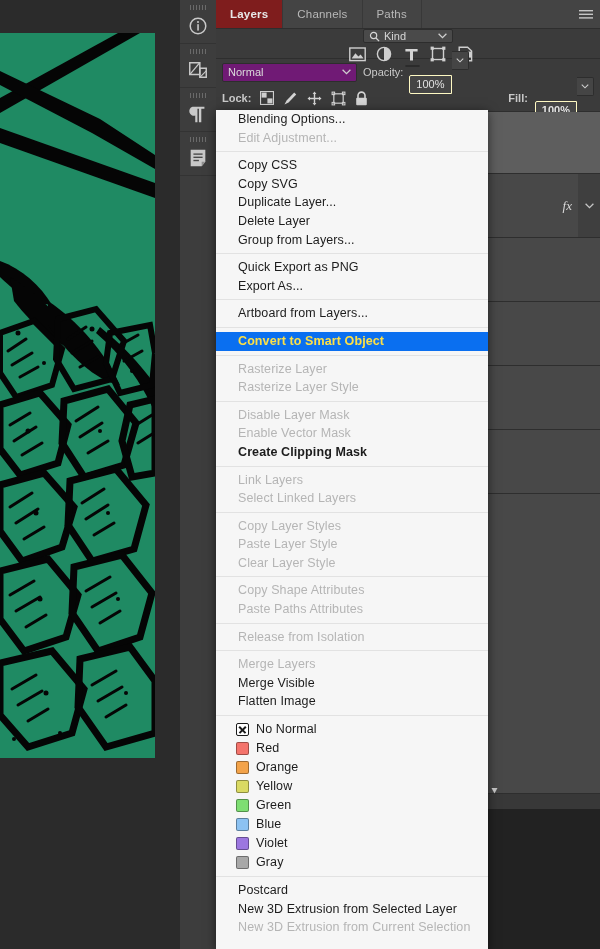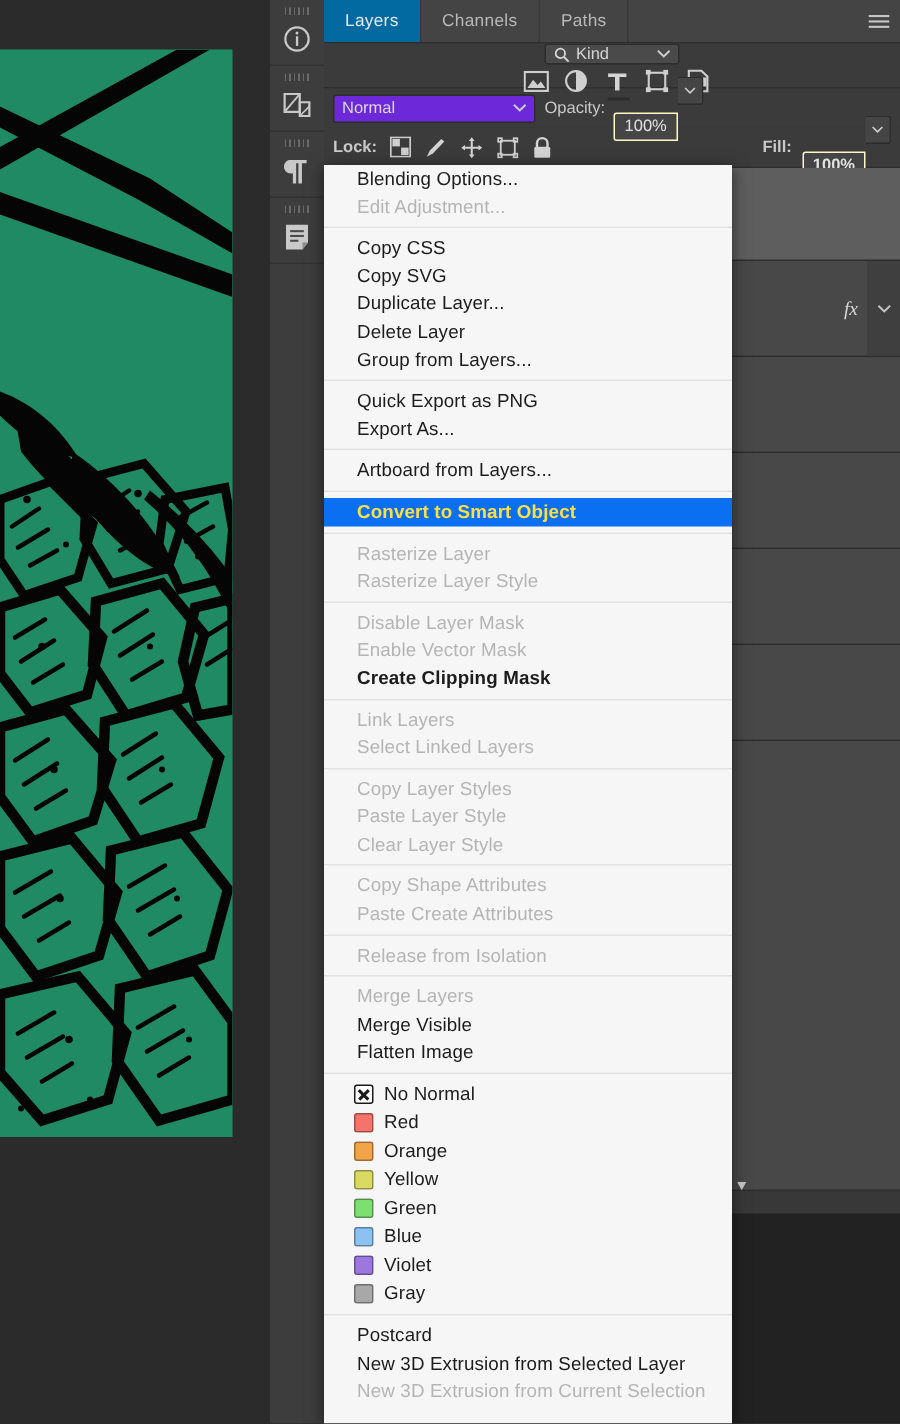--- a/index.html
+++ b/index.html
@@ -55,21 +55,21 @@
   .panel-tabs {
     position: relative; height: 29px; background: #444444;
     display: flex; align-items: stretch;
     border-bottom: 1px solid #2e2e2e;
   }
   .tab {
     display: flex; align-items: center; padding: 0 14px;
     font-size: 11.5px; color: #b8b8b8; letter-spacing: .2px;
     border-right: 1px solid #383838;
   }
-  .tab.active { background: #0369a1; color: #e8e8e8; font-weight: normal; justify-content: center; }
+  .tab.active { background: #7f1d1d; color: #e8e8e8; font-weight: bold; justify-content: center; }
   .tab-filler { flex: 1; }
   .panel-menu-btn {
     width: 28px; display: flex; align-items: center; justify-content: center;
   }
   .hamburger { width: 14px; height: 9px; display: block; }
 
   .filter-row {
     height: 30px; background: #3b3b3b; display: flex; align-items: center;
     padding: 0 6px; border-bottom: 1px solid #2e2e2e; flex-direction: column;
   }
@@ -86,21 +86,21 @@
     margin-left: 8px; width: 15px; height: 24px; border-radius: 8px;
     background: linear-gradient(to bottom,#cfcfcf 0 50%, #ededed 50% 100%);
     border: 1px solid #2b2b2b;
   }
 
   .blend-row {
     height: 26px; background: #3b3b3b; display: flex; align-items: center;
     padding: 0 6px; gap: 6px;
   }
   .blend-select {
-    width: 135px; height: 19px; background: #6d28d9; border: 1px solid #2d2d2d;
+    width: 135px; height: 19px; background: #701a75; border: 1px solid #2d2d2d;
     border-radius: 2px; display: flex; align-items: center; padding: 0 5px;
     color: #dcdcdc; font-size: 11px;
   }
   .blend-select .caret { margin-left: auto; }
   .lbl { color: #c9c9c9; font-size: 11px; }
   .numbox {
     height: 19px; background: #454545; border: 1px solid #fef9c3; border-radius: 2px;
     color: #e2e2e2; font-size: 11px; display: flex; align-items: center;
     justify-content: center; padding: 0 6px; min-width: 42px; margin-top: 24px;
   }
@@ -545,21 +545,21 @@
 
     <div>
       <div class="mi disabled">Copy Layer Styles</div>
       <div class="mi disabled">Paste Layer Style</div>
       <div class="mi disabled">Clear Layer Style</div>
     </div>
     <div class="sep"></div>
 
     <div>
       <div class="mi disabled">Copy Shape Attributes</div>
-      <div class="mi disabled">Paste Create Attributes</div>
+      <div class="mi disabled">Paste Paths Attributes</div>
     </div>
     <div class="sep"></div>
 
     <div>
       <div class="mi disabled">Release from Isolation</div>
     </div>
     <div class="sep"></div>
 
     <div>
       <div class="mi disabled">Merge Layers</div>

